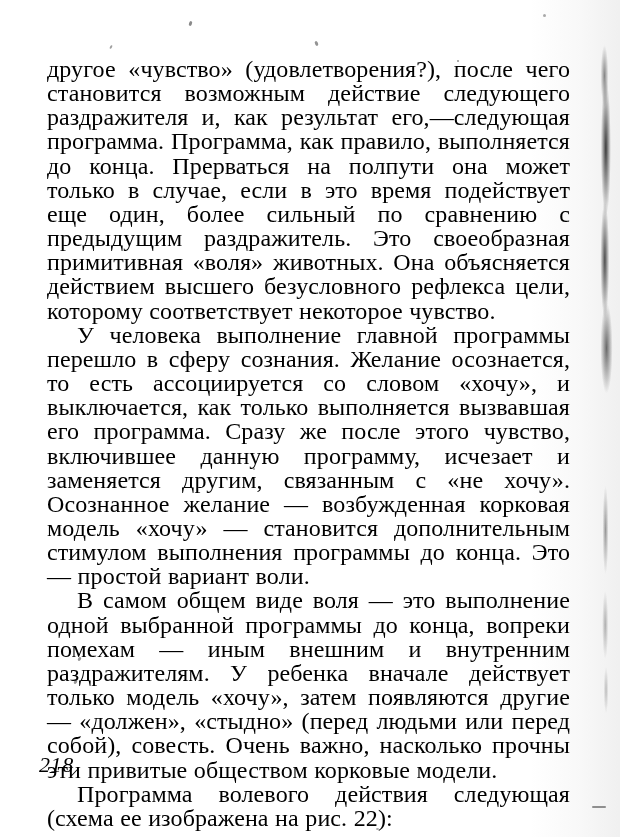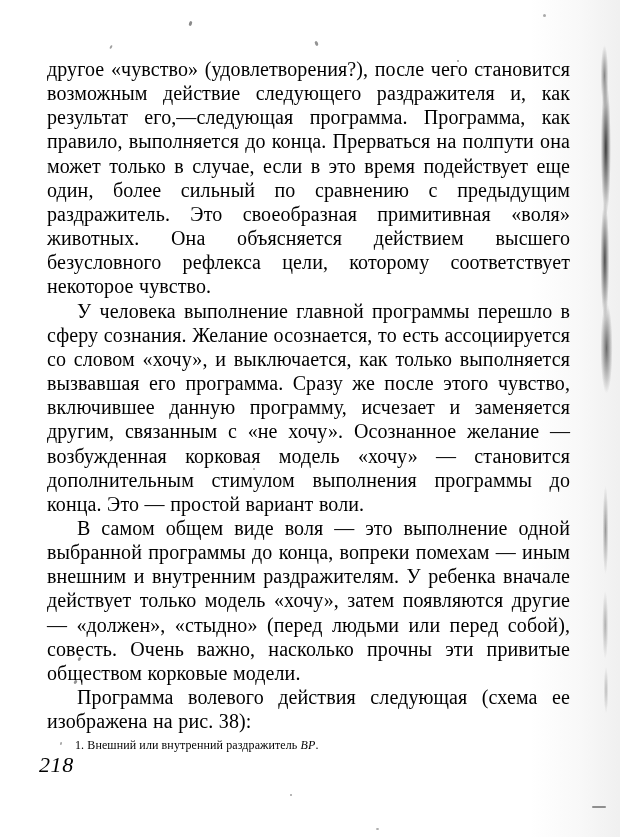--- a/index.html
+++ b/index.html
@@ -66,21 +66,21 @@
 
   
   .textblock{
     position:absolute;
     left:47px;
     top:57px;
     width:523px;
   }
   p.para{
     margin:0;
-    font-size:20px;
+    font-size:24px;
     line-height:24.15px;
     text-align:justify;
     text-align-last:left;
     text-indent:30px;
     letter-spacing:.1px;
     word-spacing:.4px;
   }
   p.para.first{text-indent:0;}
 
   
@@ -140,21 +140,21 @@
   <div class="speck" style="left:592px;top:806px;width:14px;height:2px;opacity:.5;border-radius:1px;"></div>
 
   <div class="textblock">
 
     <p class="para first">другое «чувство» (удовлетворения?), после чего становится возможным действие следующего раздражителя и, как результат его,—следующая программа. Программа, как правило, выполняется до конца. Прерваться на полпути она может только в случае, если в это время подействует еще один, более сильный по сравнению с предыдущим раздражитель. Это своеобразная примитивная «воля» животных. Она объясняется действием высшего безусловного рефлекса цели, которому соответствует некоторое чувство.</p>
 
     <p class="para">У человека выполнение главной программы перешло в сферу сознания. Желание осознается, то есть ассоциируется со словом «хочу», и выключается, как только выполняется вызвавшая его программа. Сразу же после этого чувство, включившее данную программу, исчезает и заменяется другим, связанным с «не хочу». Осознанное желание — возбужденная корковая модель «хочу» — становится дополнительным стимулом выполнения программы до конца. Это — простой вариант воли.</p>
 
     <p class="para">В самом общем виде воля — это выполнение одной выбранной программы до конца, вопреки помехам — иным внешним и внутренним раздражителям. У ребенка вначале действует только модель «хочу», затем появляются другие — «должен», «стыдно» (перед людьми или перед собой), совесть. Очень важно, насколько прочны эти привитые обществом корковые модели.</p>
 
-    <p class="para">Программа волевого действия следующая (схема ее изображена на рис. 38):</p>
+    <p class="para">Программа волевого действия следующая (схема ее изображена на рис. 22):</p>
 
     <ol class="numlist">
       <li>
         <span class="num">1.</span>
         <span>Внешний или внутренний раздражитель </span><em class="sym">ВР</em><sub></sub><span>.</span>
       </li>
     </ol>
 
   </div>
 

